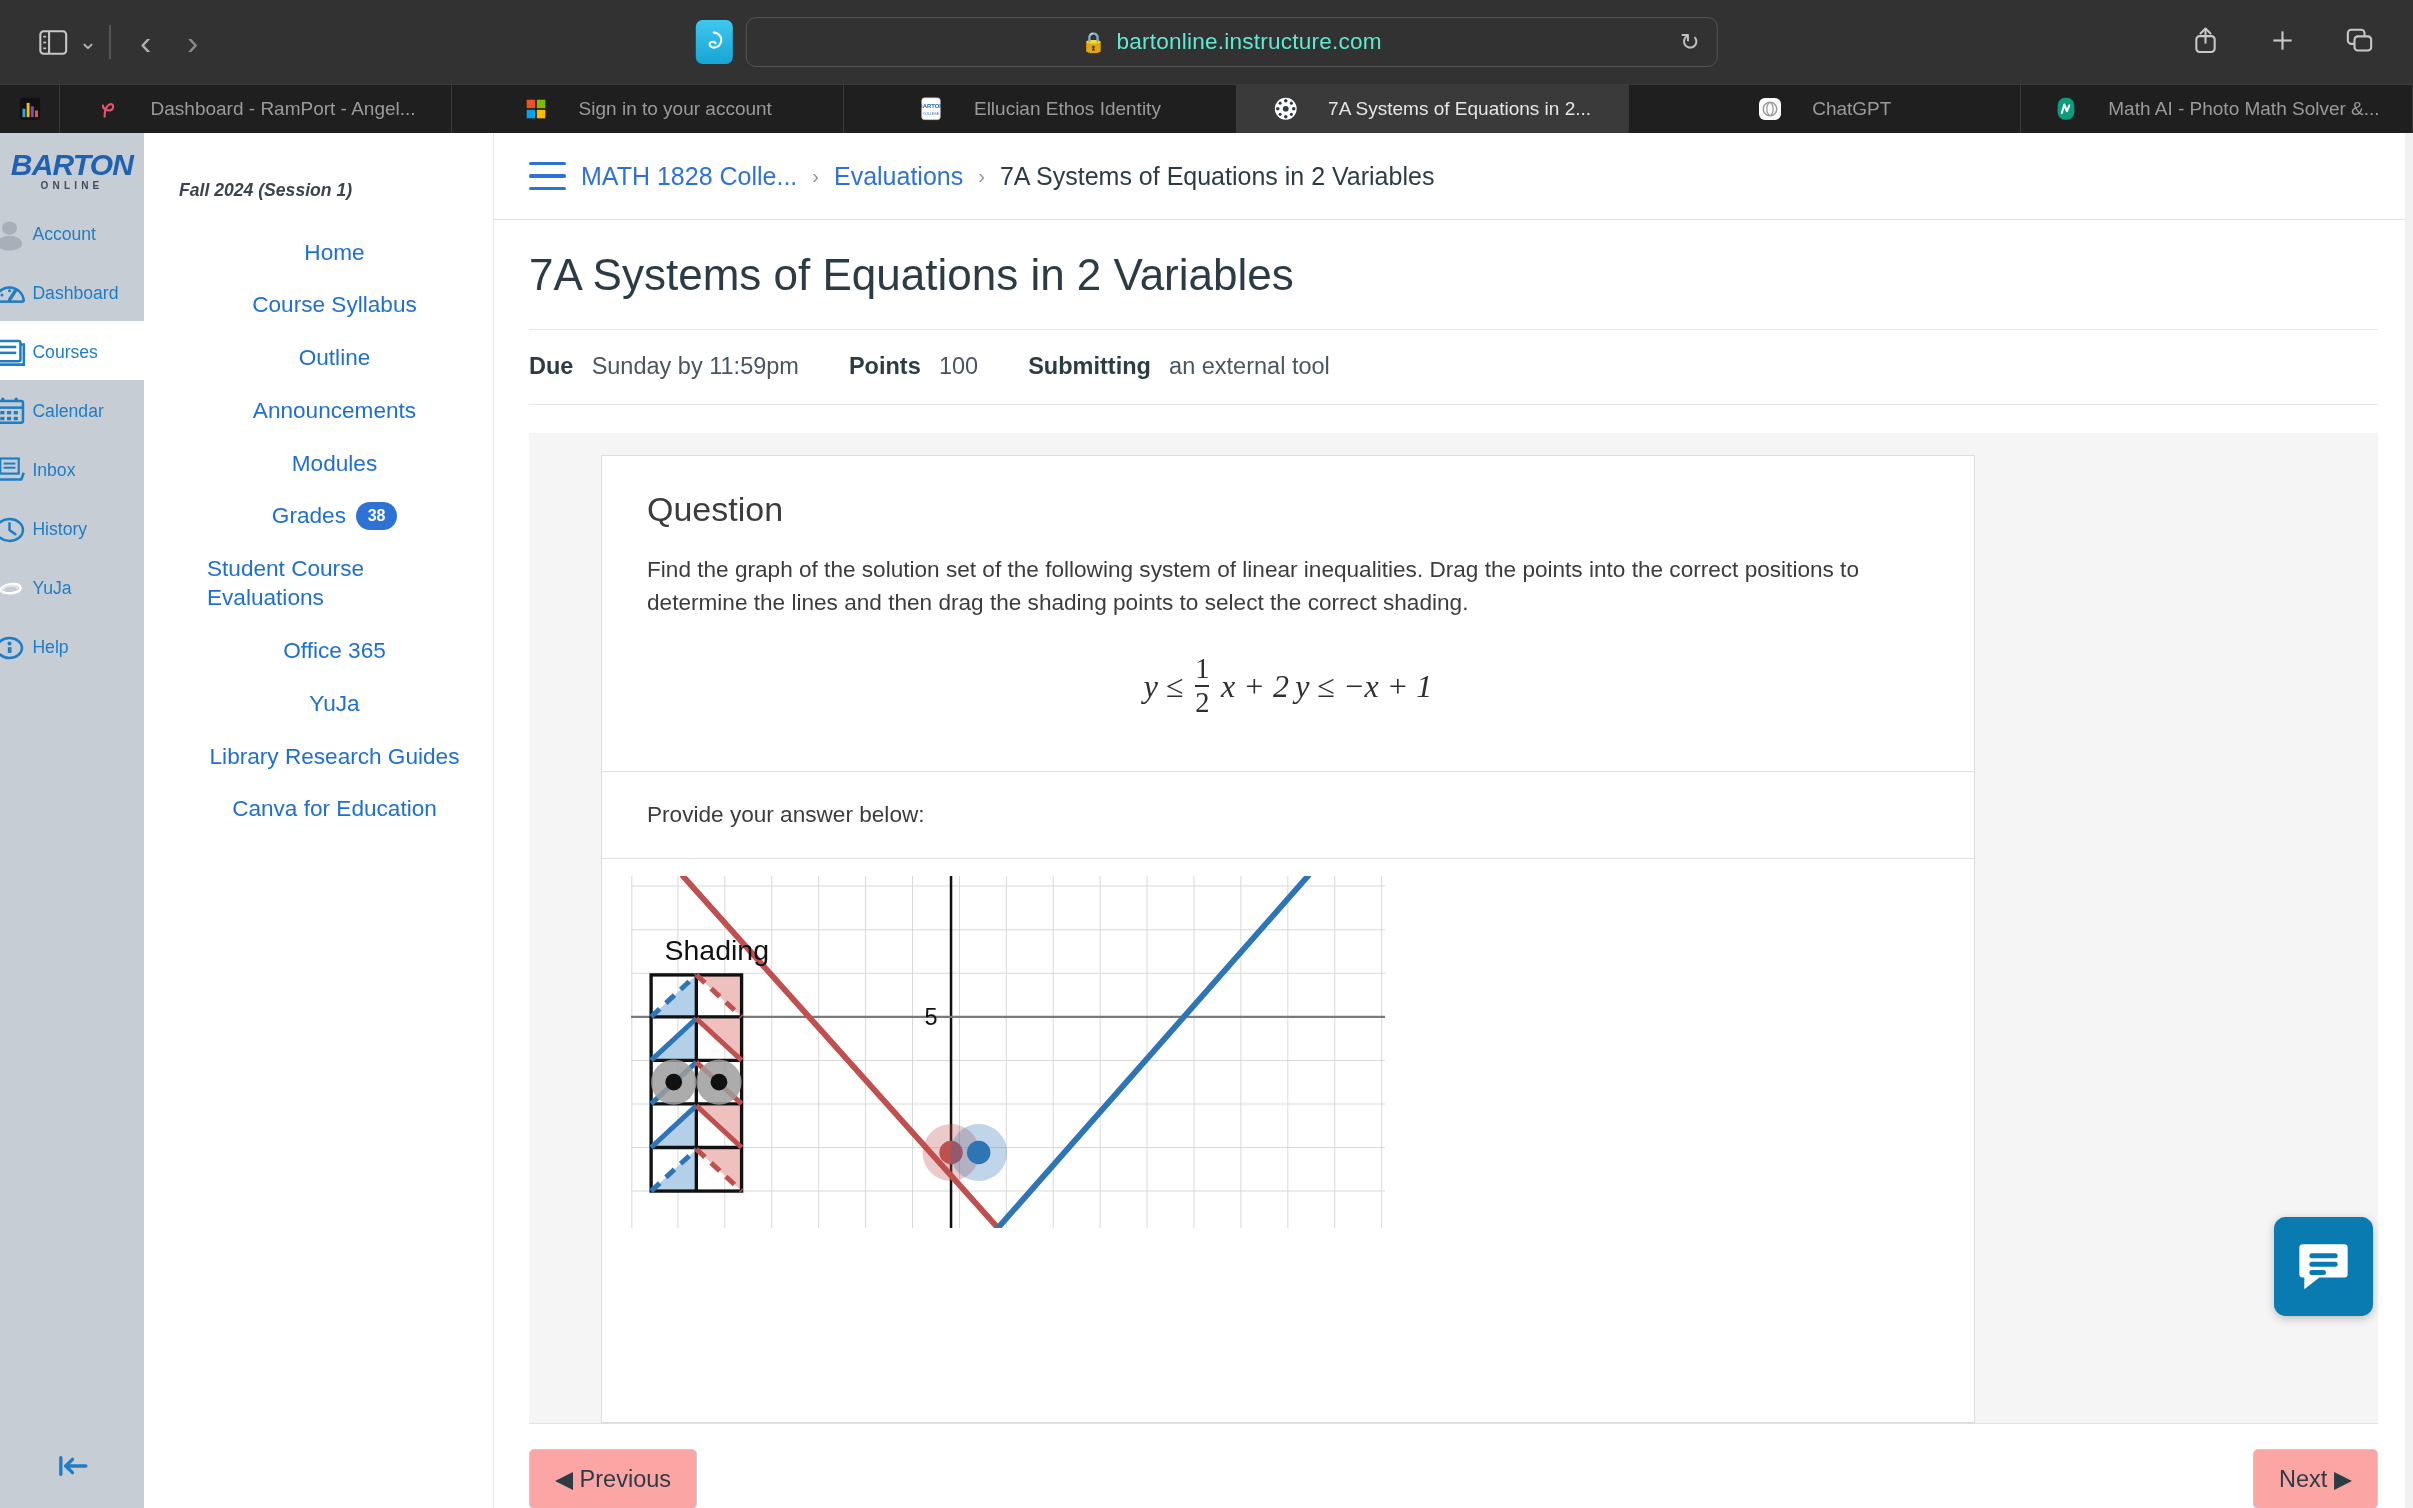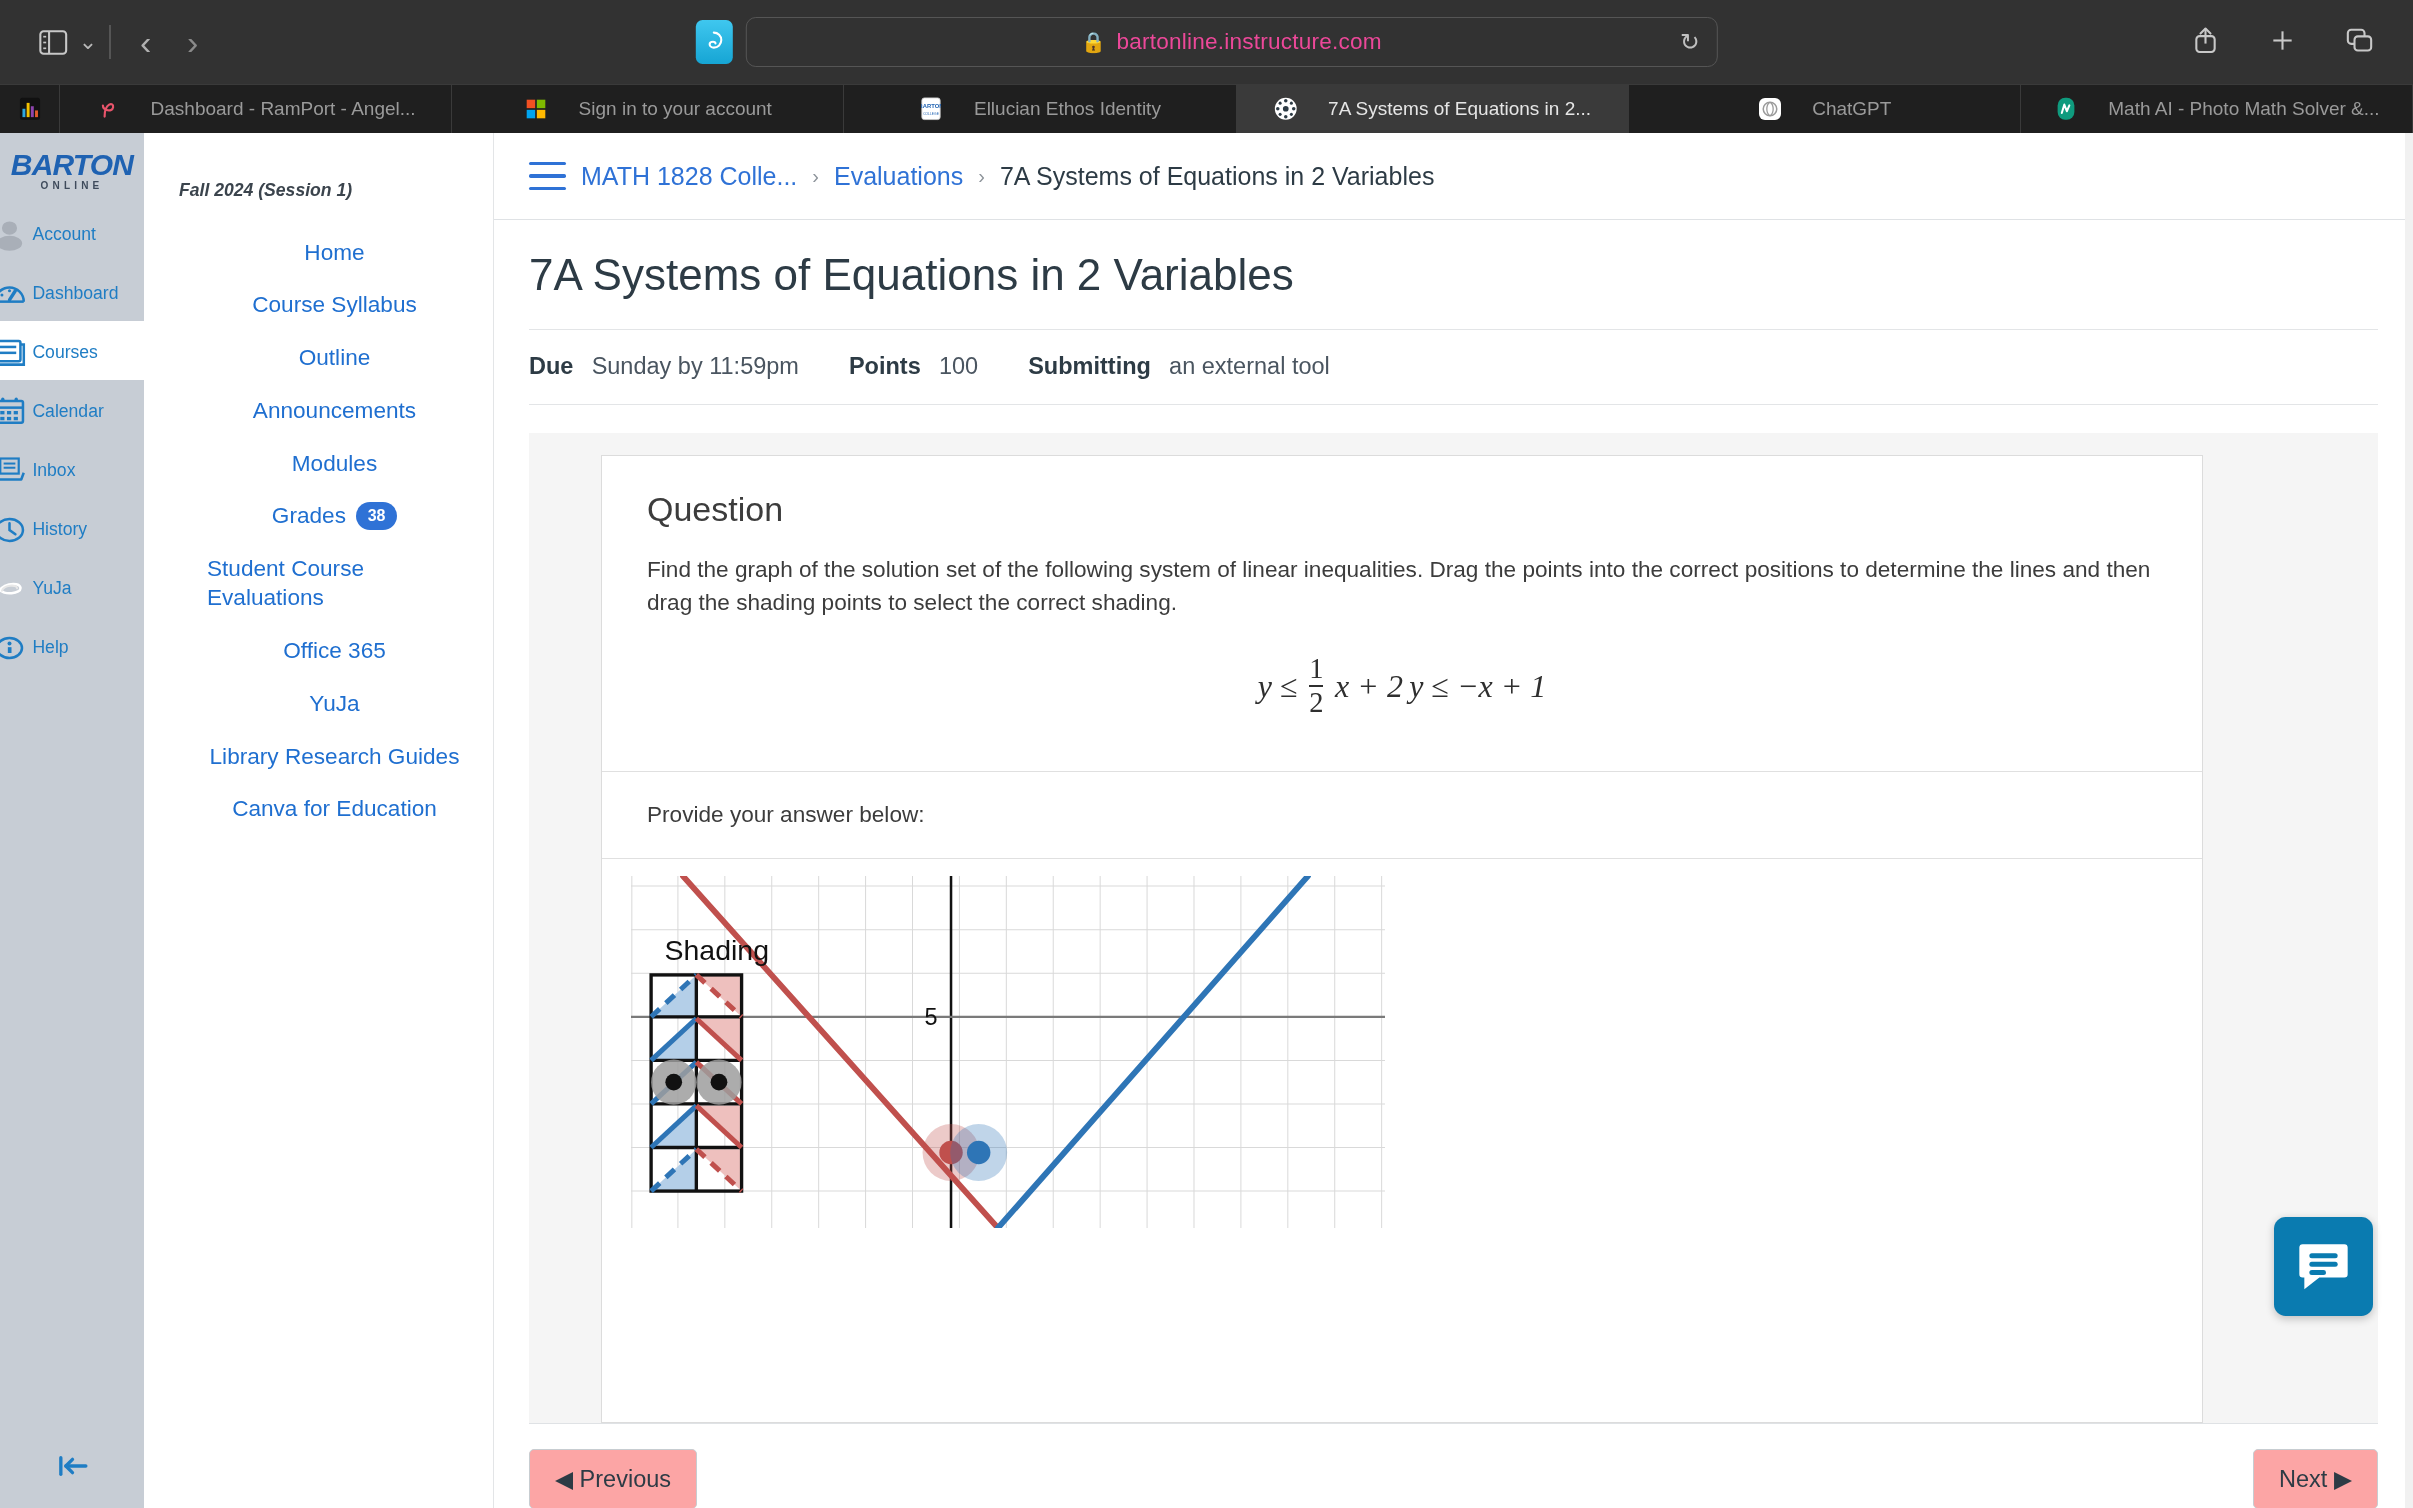--- a/index.html
+++ b/index.html
@@ -50,21 +50,21 @@
   }
   .url-bar {
     width: 972px; height: 50px;
     border: 1.7px solid #555;
     border-radius: 10px;
     display: flex; align-items: center; justify-content: center;
     position: relative;
   }
   .url-inner { display:flex; align-items:center; gap:10px; }
   .lock-icon { color:#d0d0d0; font-size: 20px; }
-  .url-text { color: #ec4899; font-size: 22.6px; letter-spacing: 0.2px; }
+  .url-text { color: #5eead4; font-size: 22.6px; letter-spacing: 0.2px; }
   .reload-icon {
     position: absolute; right: 17px; top: 50%; transform: translateY(-50%);
     color: #c0c0c0; font-size: 23.5px;
   }
   .tb-right {
     margin-left: auto;
     display: flex; align-items: center; gap: 30px;
     color: #c8c8c8;
   }
 
@@ -209,21 +209,21 @@
     flex: 1 1 auto;
     min-height: 0;
     padding: 22px 0 0 0;
     display: flex;
     overflow: hidden;
   }
   .qcard {
     margin-left: 72px;
     background: #fff;
     border: 0.8px solid #dcdcdc;
-    width: 1602px;
+    width: 1374px;
     display: flex; flex-direction: column;
     overflow: hidden;
     justify-content: flex-end;
   }
   .qcard-head { padding: 34px 45px 0 45px; }
   .q-title { font-size: 34px; color: #3c3c3c; font-weight: 400; }
   .q-body {
     padding: 23.5px 45px 35px 45px;
     font-size: 22.6px; color: #3c3c3c; line-height: 1.5;
   }

